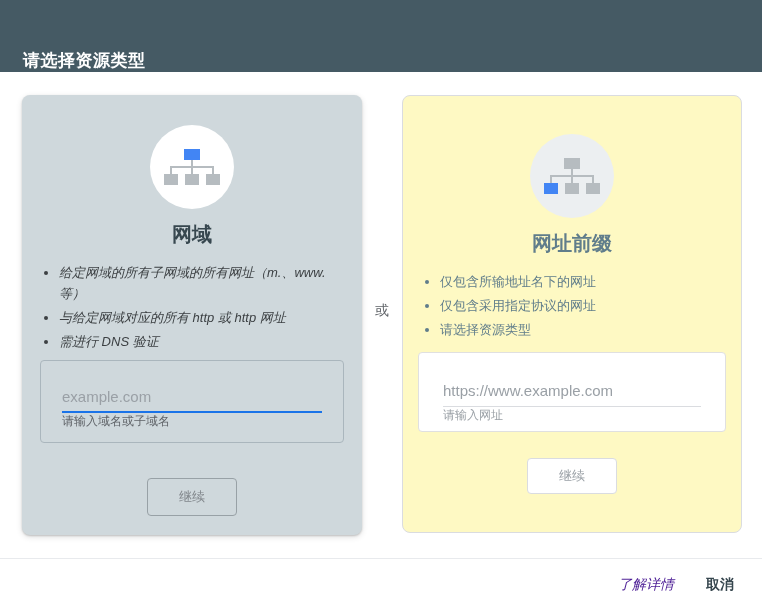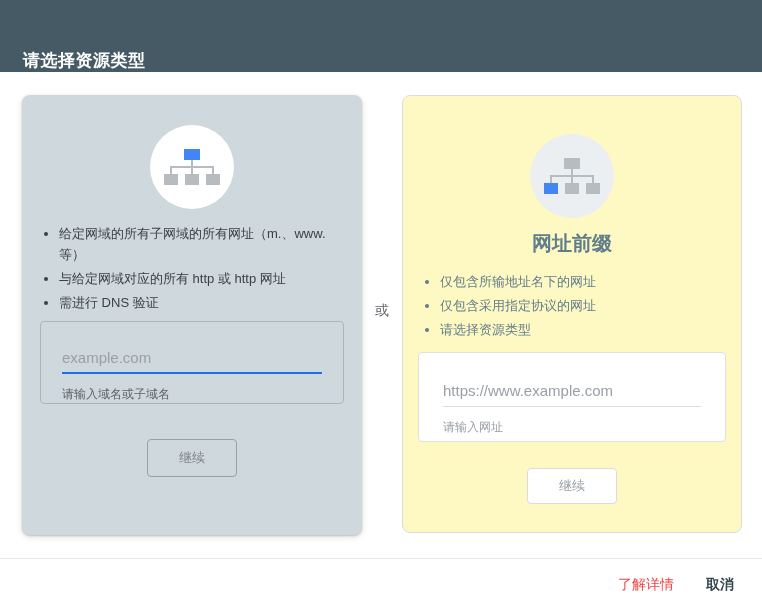--- a/index.html
+++ b/index.html
@@ -28,50 +28,50 @@
   .circle-prefix { background:var(--circle-prefix-bg,#eceff1); margin-top:38px; }
   .icon-muted  { fill:var(--icon-gray,#b6bcc0); }
   .icon-accent { fill:var(--accent-blue,#4285f4); }
 
   .card-title { text-align:center; margin-top:12px; font-size:20px; font-weight:bold; }
   .card-domain .card-title { color:#37474f; }
   .card-prefix .card-title { color:#607d8b; }
 
   .benefits { margin:14px 14px 0 0; padding-left:37px; font-size:13px; line-height:21px; }
   .benefits li { margin-bottom:3px; }
-  .card-domain .benefits { color:#3c4043; }
+  .card-domain .benefits { color:#3c4043;font-style:italic; }
   .card-prefix .benefits { color:#607d8b; }
 
   
   .input-box { position:relative; border-radius:4px; }
   .card-domain .input-box { margin:8px 18px 0; height:83px; border:1px solid #aab6bd; padding:0 21px; }
-  .card-prefix .input-box { margin:12px 15px 0; height:90px; border:1px solid #e0e0e0; background:#fff; padding:0 24px; }
+  .card-prefix .input-box { margin:12px 15px 0; height:80px; border:1px solid #e0e0e0; background:#fff; padding:0 24px; }
 
   .input-box input { display:block; width:100%; background:transparent; border:none; outline:none;
                      font-family:inherit; font-size:15px; color:#202124; border-radius:0; }
   .input-box input::placeholder { color:#9aa0a6; opacity:1; }
   .card-domain .input-box input { margin-top:23px; padding:4px 0 6px;
                      border-bottom:2px solid var(--focus-underline,#1a73e8); caret-color:#202124; }
   .card-prefix .input-box input { margin-top:25px; padding:4px 0 7px; border-bottom:1px solid #dadce0; }
 
-  .helper { font-size:12px; margin-top:12px; }
+  .helper { font-size:12px; margin-top:0; }
   .card-domain .helper { color:#5f6368; }
   .card-prefix .helper { color:#9aa0a6; }
 
   
   .continue-btn { display:block; margin:35px auto 0; width:90px; border-radius:4px;
                   font-family:inherit; font-size:13px; cursor:pointer; }
   .card-domain .continue-btn { height:38px; background:transparent; border:1px solid #98a1a6; color:#80868b; }
   .card-prefix .continue-btn { height:36px; margin-top:26px; background:#fff; border:1px solid #dadce0; color:#9aa0a6; }
 
   
   .footer-divider { position:absolute; left:0; right:0; top:558px; height:1px; background:#e8eaed; }
   .footer { position:absolute; top:572px; right:26px; display:flex; align-items:center; gap:28px; }
   .footer button { background:none; border:none; font-family:inherit; font-size:14px; cursor:pointer; padding:4px 2px; }
-  .link-learn-more { color:#ef4444; font-weight:500; }
+  .link-learn-more { color:#4c1d95; font-weight:500;font-style:italic; }
   .link-cancel { color:#37474f; font-weight:bold;text-align:center; }
 </style>
 </head>
 <body>
 
 <div class="screen">
 
   <div class="header">
     <h1>请选择资源类型</h1>
   </div>
@@ -83,20 +83,21 @@
         <rect class="icon-muted" x="27" y="11" width="2" height="6"></rect>
         <rect class="icon-muted" x="6" y="17" width="44" height="2"></rect>
         <rect class="icon-muted" x="6" y="19" width="2" height="6"></rect>
         <rect class="icon-muted" x="27" y="19" width="2" height="6"></rect>
         <rect class="icon-muted" x="48" y="19" width="2" height="6"></rect>
         <rect class="icon-muted" x="0" y="25" width="14" height="11"></rect>
         <rect class="icon-muted" x="21" y="25" width="14" height="11"></rect>
         <rect class="icon-muted" x="42" y="25" width="14" height="11"></rect>
       </svg>
     </div>
+    <h2 class="card-title">网域</h2>
     <ul class="benefits">
       <li>给定网域的所有子网域的所有网址（m.、www. 等）</li>
       <li>与给定网域对应的所有 http 或 http 网址</li>
       <li>需进行 DNS 验证</li>
     </ul>
     <div class="input-box">
       <input type="text" autofocus="" placeholder="example.com" style="">
       <div class="helper">请输入域名或子域名</div>
     </div>
     <button class="continue-btn">继续</button>

